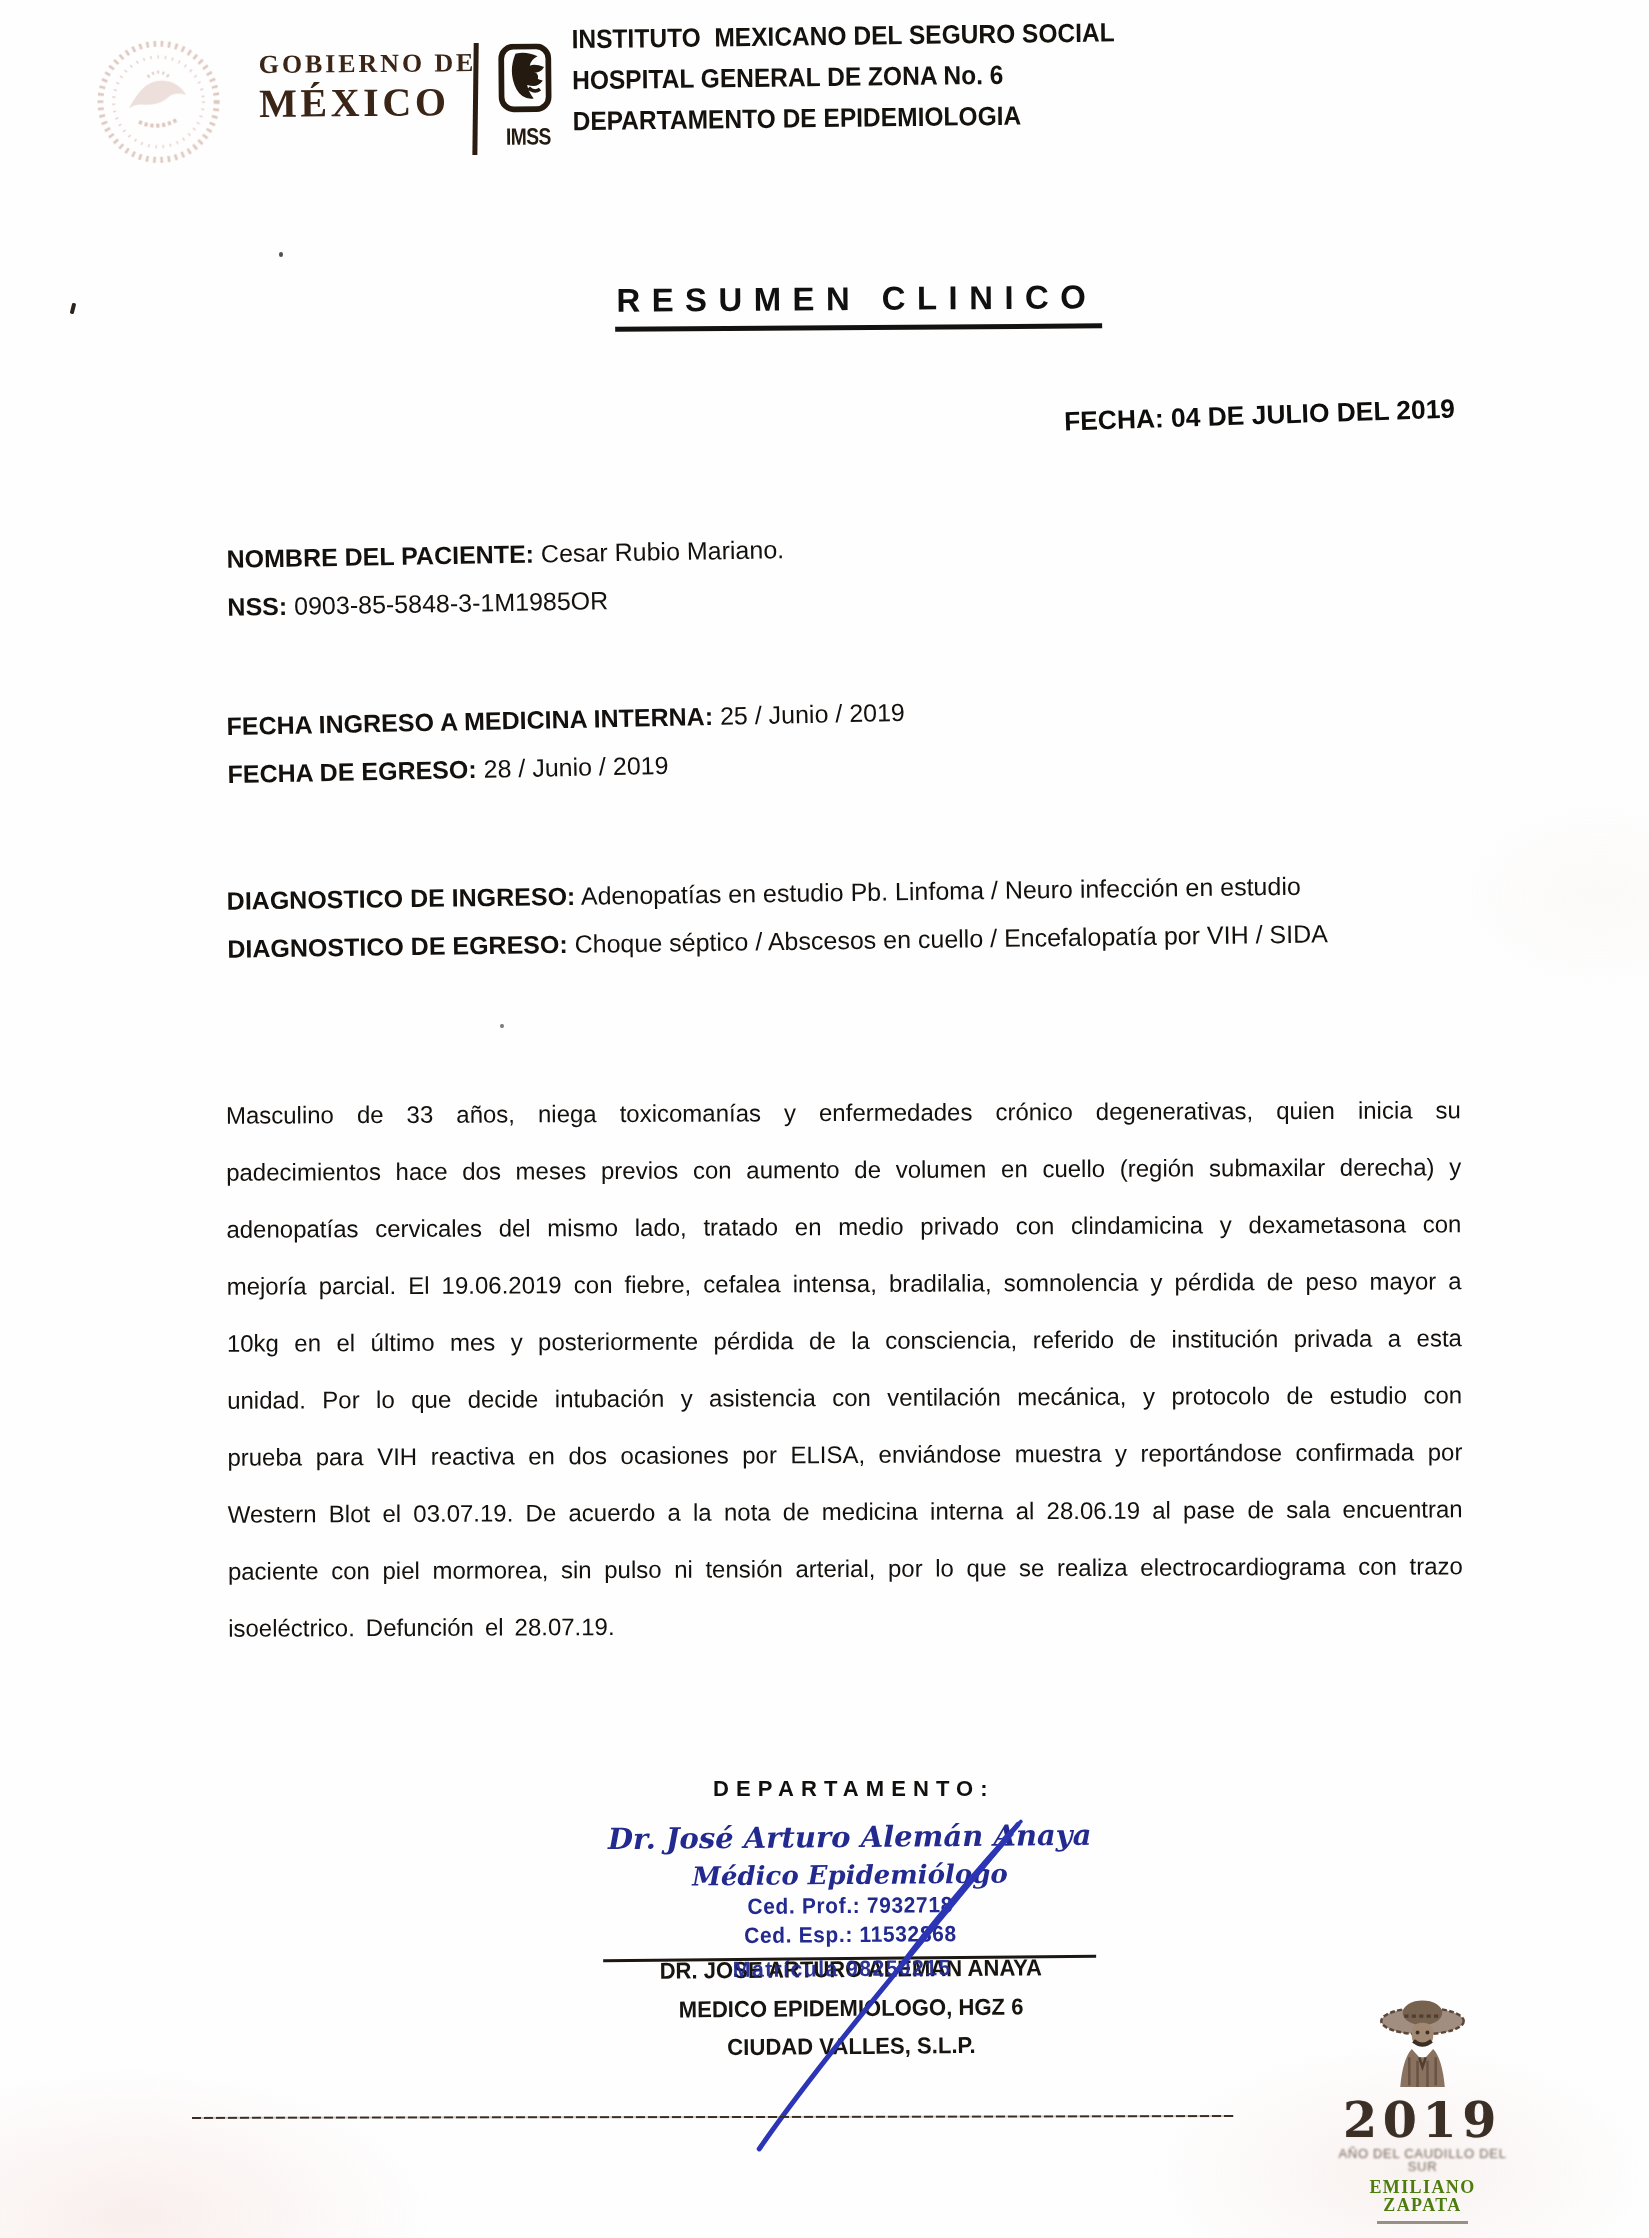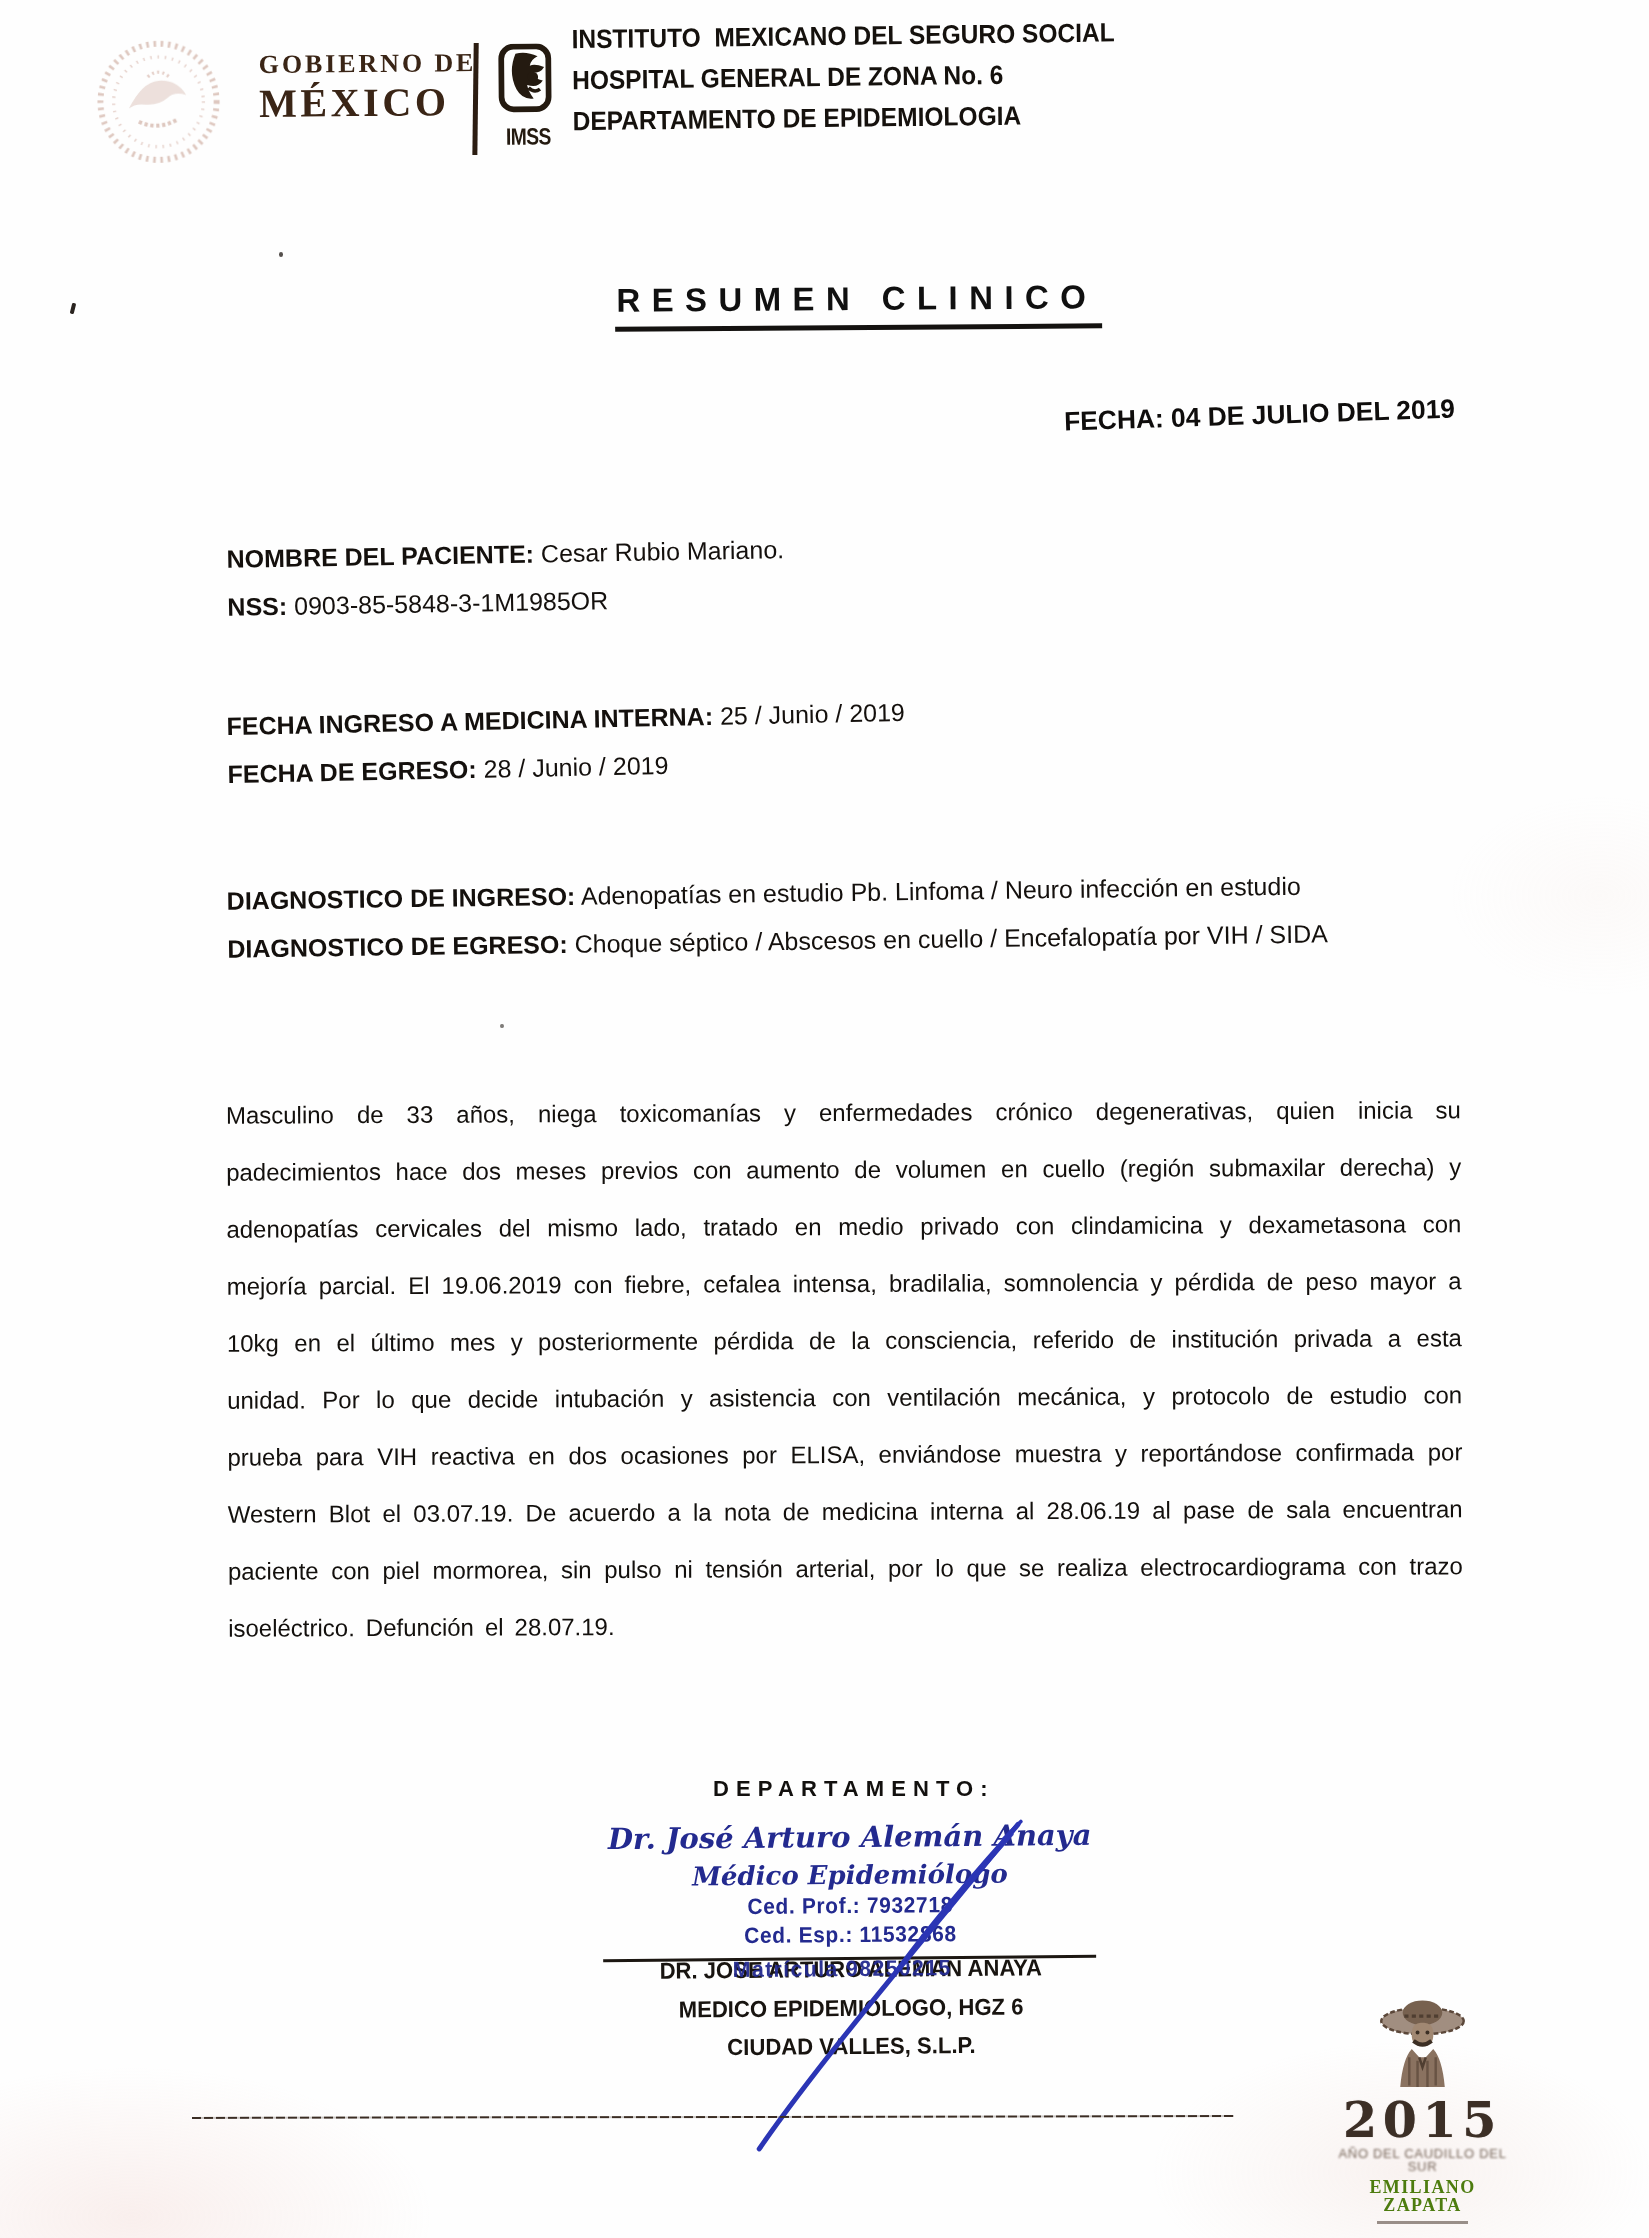--- a/index.html
+++ b/index.html
@@ -191,21 +191,21 @@
     <ellipse cx="60" cy="24" rx="24" ry="15" fill="#77614f"></ellipse>
     <path d="M38,28 h44" stroke="#4f3e31" stroke-width="4" stroke-dasharray="5 4"></path>
     <rect x="47" y="36" width="26" height="28" rx="11" fill="#a18872"></rect>
     <circle cx="54" cy="48" r="2.4" fill="#3c2f25"></circle>
     <circle cx="66" cy="48" r="2.4" fill="#3c2f25"></circle>
     <path d="M49,58 q11,9 22,0" fill="none" stroke="#3c2f25" stroke-width="5"></path>
     <path d="M33,114 q3,-34 14,-46 l9,10 h8 l9,-10 q11,12 14,46 z" fill="#8a7260"></path>
     <path d="M44,78 v34 M54,82 v32 M66,82 v32 M76,78 v34" stroke="#5b4739" stroke-width="3" opacity=".7"></path>
     <path d="M56,78 l4,12 l4,-12" fill="none" stroke="#4f3e31" stroke-width="3"></path>
   </svg>
-  <div class="zapata-year">2015</div>
+  <div class="zapata-year">2019</div>
   <div class="zapata-motto">AÑO DEL CAUDILLO DEL SUR</div>
   <div class="zapata-name">EMILIANO ZAPATA</div>
   <div class="zapata-rule"></div>
 </div>
 
 <div class="abs speck speck-comma"></div>
 <div class="abs speck speck-dot"></div>
 <div class="abs speck speck-dot2"></div>
 
 

